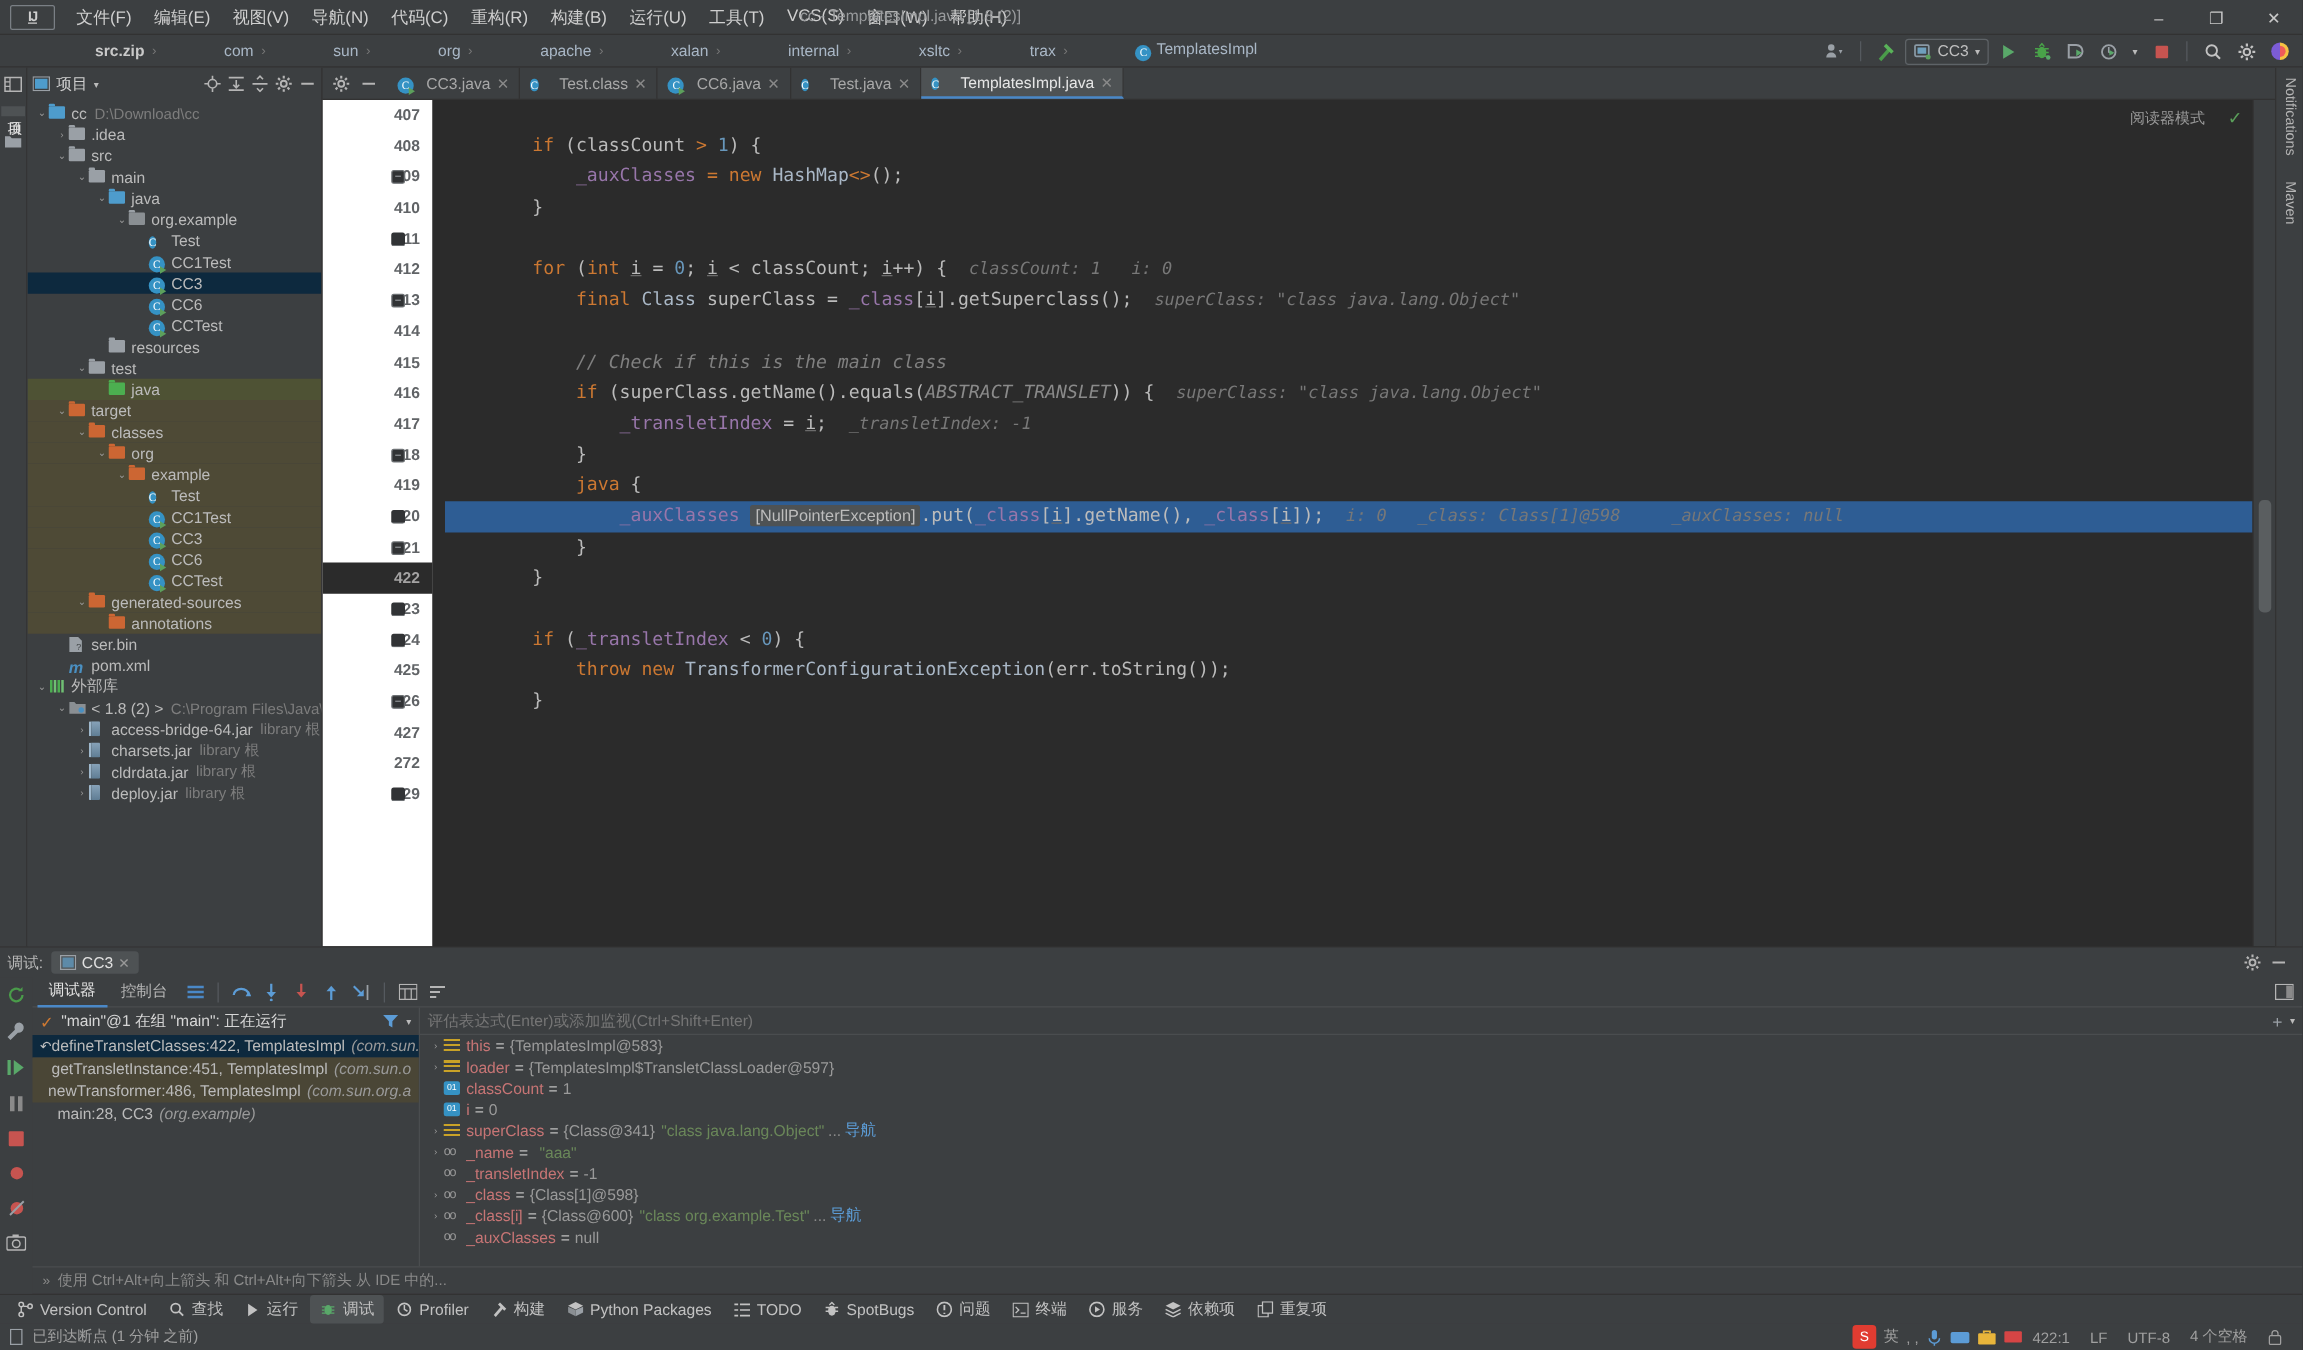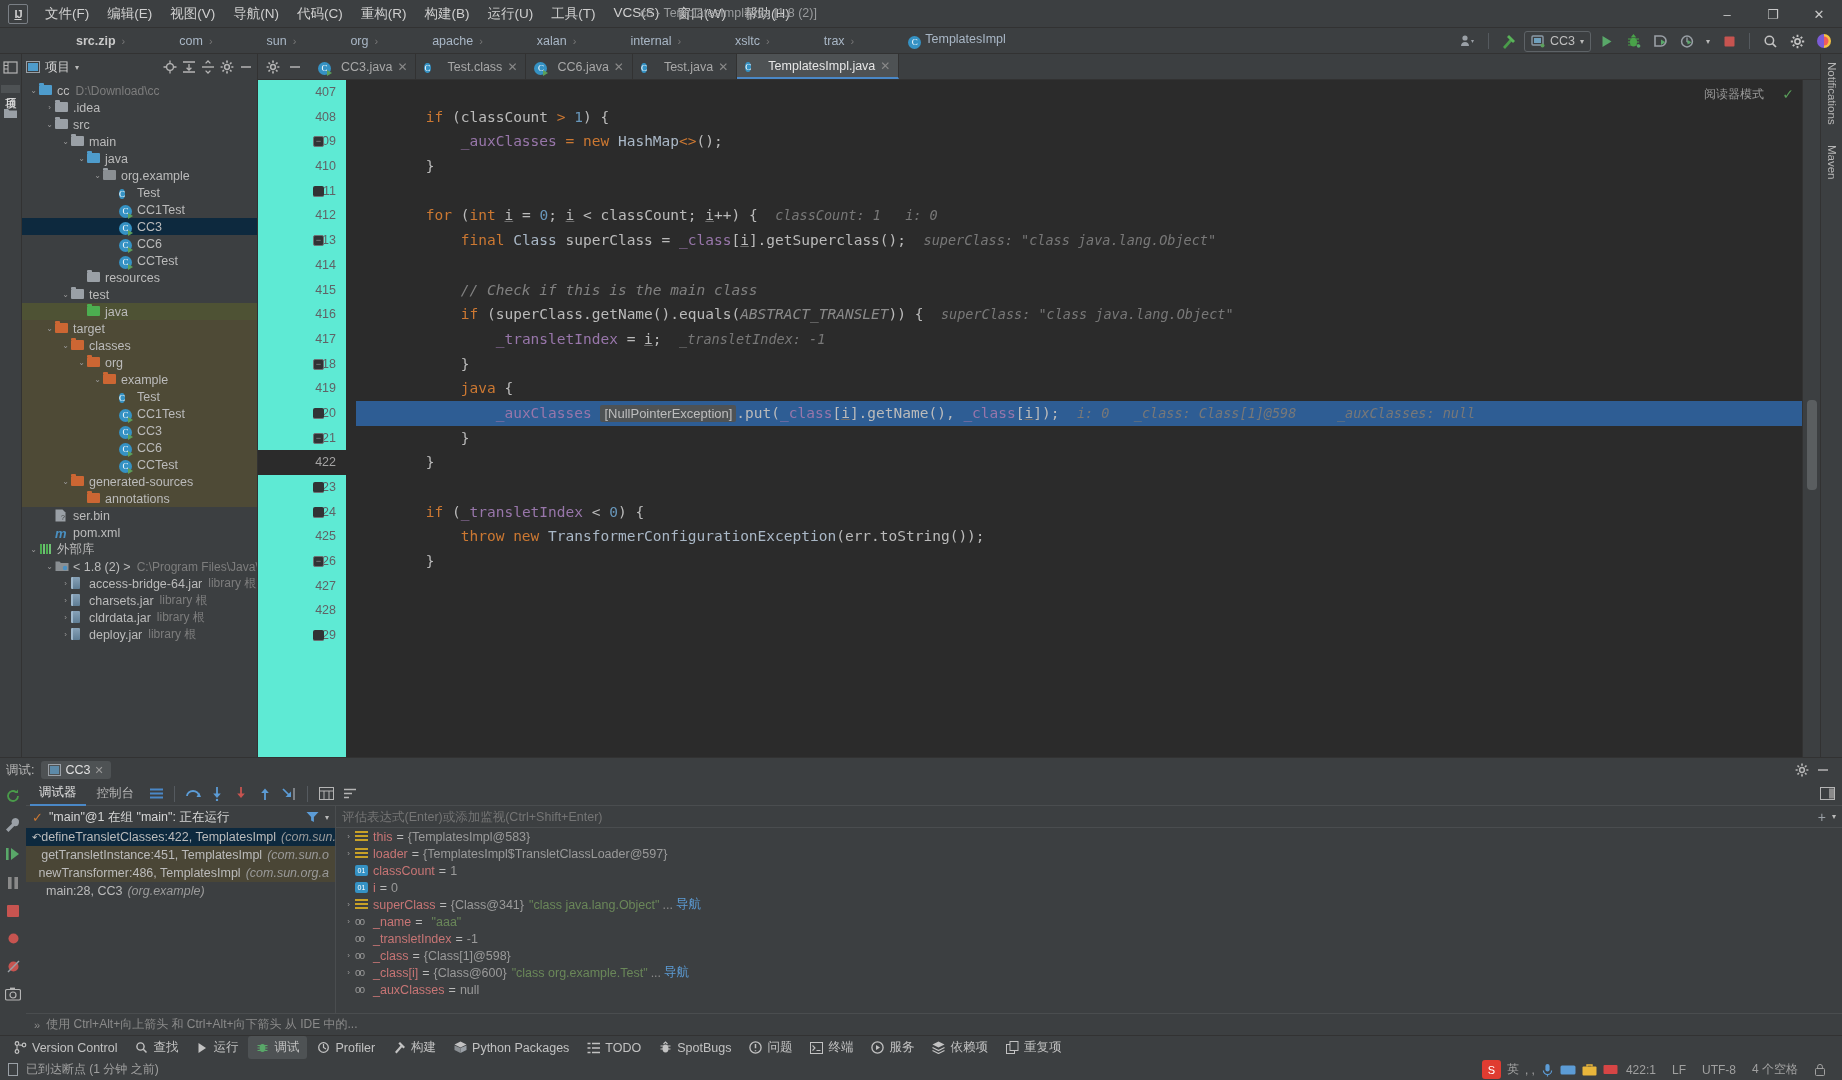--- a/index.html
+++ b/index.html
@@ -10,21 +10,21 @@
     color:#bbbbbb;
     -webkit-font-smoothing: antialiased;
   }
 
   
   #titlebar{
     height:28px; background:#3c3f41; display:flex; align-items:center;
     border-bottom:1px solid #323232; position:relative;
   }
   #ij-logo{
-    width:20px;height:20px;margin:0 8px 0 8px;border:1px solid #7a7f85;
+    width:36px;height:20px;margin:0 8px 0 8px;border:1px solid #7a7f85;
     display:flex;align-items:center;justify-content:center;font-size:11px;
     color:#d0d0d0;font-weight:bold;letter-spacing:-1px;border-radius:2px;text-decoration:underline;
   }
   .menuitem{ padding:3px 9px; font-size:13.5px; color:#cfcfcf; white-space:nowrap;}
   #win-title{ position:absolute; left:640px; top:6px; color:#9a9c9e; font-size:12.5px;}
   #win-ctrl{ position:absolute; right:0; top:0; height:28px; display:flex; }
   #win-ctrl div{ width:46px;height:28px;display:flex;align-items:center;justify-content:center;color:#c8c8c8;font-size:13px;}
 
   
   #navrow{
@@ -97,21 +97,21 @@
 
   
   #editor{ flex:1; display:flex; flex-direction:column; background:#2b2b2b; min-width:0;}
   #etabs{ height:26px;background:#3c3f41;display:flex;align-items:stretch;border-bottom:1px solid #323232;flex-shrink:0;}
   #etabs .lead{ display:flex;align-items:center;gap:8px;padding:0 8px;}
   .etab{ display:flex;align-items:center;gap:5px;padding:0 8px;font-size:12.5px;
          color:#a8a8a8;border-right:1px solid #323232;cursor:pointer;}
   .etab.active{ background:#4e5254;color:#e6e6e6;border-bottom:2px solid #4a88c7;}
   .etab .x{ color:#8a8a8a;font-size:12px;}
   #ebody{ flex:1; display:flex; position:relative; overflow:hidden; }
-  #gutter{ width:88px;background:#5eead4;flex-shrink:0;position:relative;font-size:12.5px;}
+  #gutter{ width:88px;background:#ffffff;flex-shrink:0;position:relative;font-size:12.5px;font-weight:bold;}
   .gln{ height:24.7px;line-height:24.7px;text-align:right;padding-right:10px;color:#606366;}
   .gln.cur{ color:#a4a3a3; background:#2b2b2b;}
   .fold-m{ position:absolute; right:22px; width:11px;height:11px;
            border:1px solid #6d7174;border-radius:2px;color:#8b8f92;font-size:9px;
            line-height:9px;text-align:center;background:#313335;}
   #code{ flex:1; position:relative; overflow:hidden; padding-left:10px; background:#2b2b2b;}
   .cl{ height:24.7px; line-height:24.7px; white-space:pre; font-size:14.5px;
        font-family:"DejaVu Sans Mono", monospace; }
   .cl.hl{ background:#2e5d94; }
   .kw{color:#cc7832;} .num{color:#6897bb;}
@@ -666,21 +666,21 @@
           <div class="gln">421</div>
           <div class="gln cur">422</div>
           <span class="fold-m" style="top: 402.2px; border-top: none; border-left: none; border-right: none;"></span>
           <div class="gln">423</div>
           <span class="fold-m" style="top: 426.9px; border-top: none; border-left: none; border-right: none;"></span>
           <div class="gln">424</div>
           <div class="gln">425</div>
           <span class="fold-m" style="top: 476.3px;">−</span>
           <div class="gln">426</div>
           <div class="gln">427</div>
-          <div class="gln">428</div>
+          <div class="gln">272</div>
           <span class="fold-m" style="top: 550.4px; border-top: none; border-left: none; border-right: none;"></span>
           <div class="gln">429</div>
         </div>
       <div id="code">
           <div class="cl"></div>
           <div class="cl">        <span class="kw">if</span> (classCount <span class="kw">&gt;</span> <span class="num">1</span>) {</div>
           <div class="cl">            <span class="fld">_auxClasses</span> <span class="kw">=</span> <span class="kw">new</span> <span class="idv">HashMap</span><span class="kw">&lt;&gt;</span>();</div>
           <div class="cl">        }</div>
           <div class="cl"></div>
           <div class="cl">        <span class="kw">for</span> (<span class="kw">int</span> <span class="var-u">i</span> = <span class="num">0</span>; <span class="var-u">i</span> &lt; classCount; <span class="var-u">i</span>++) {  <span class="hint">classCount: 1   i: 0</span></div>

